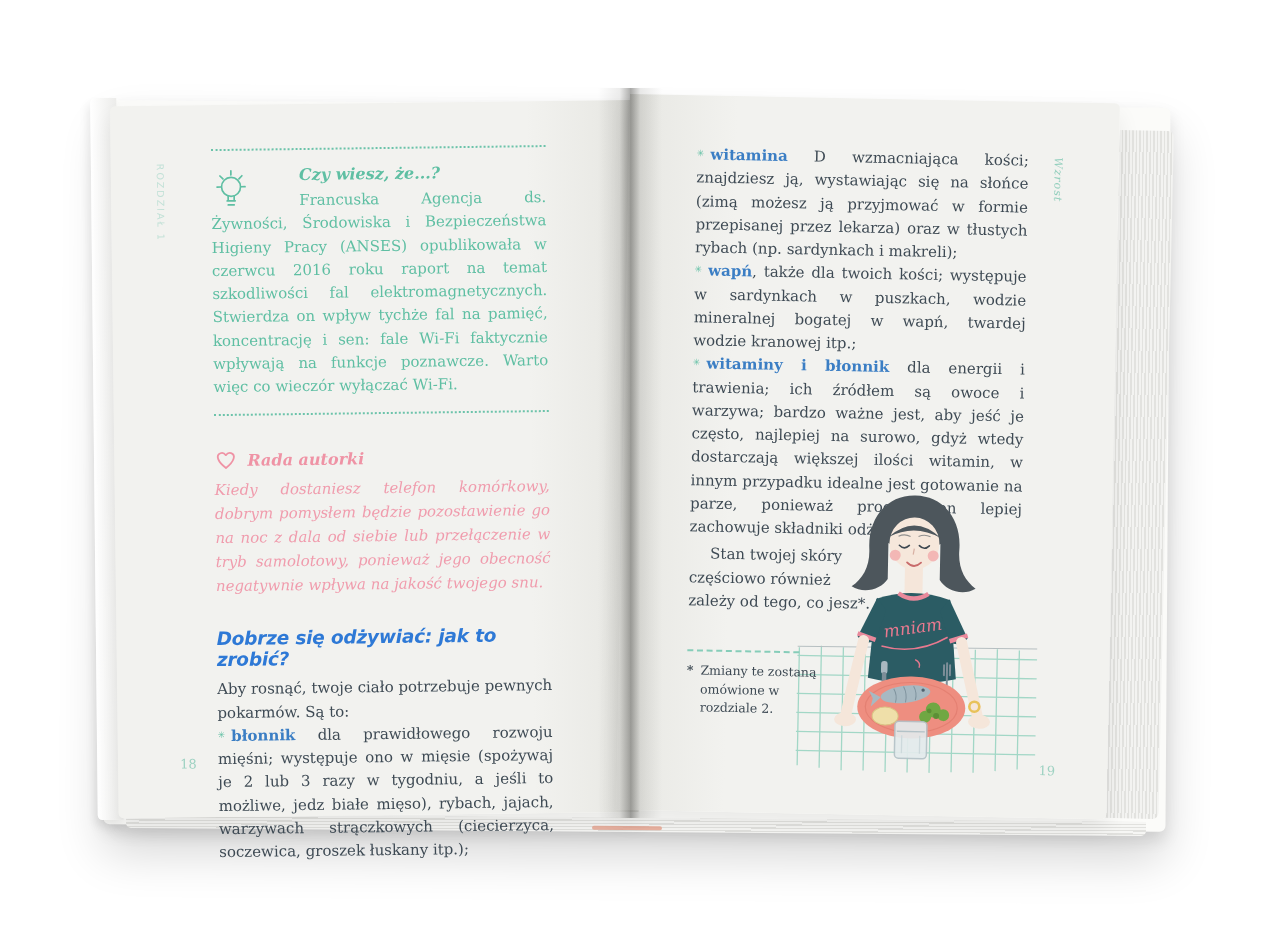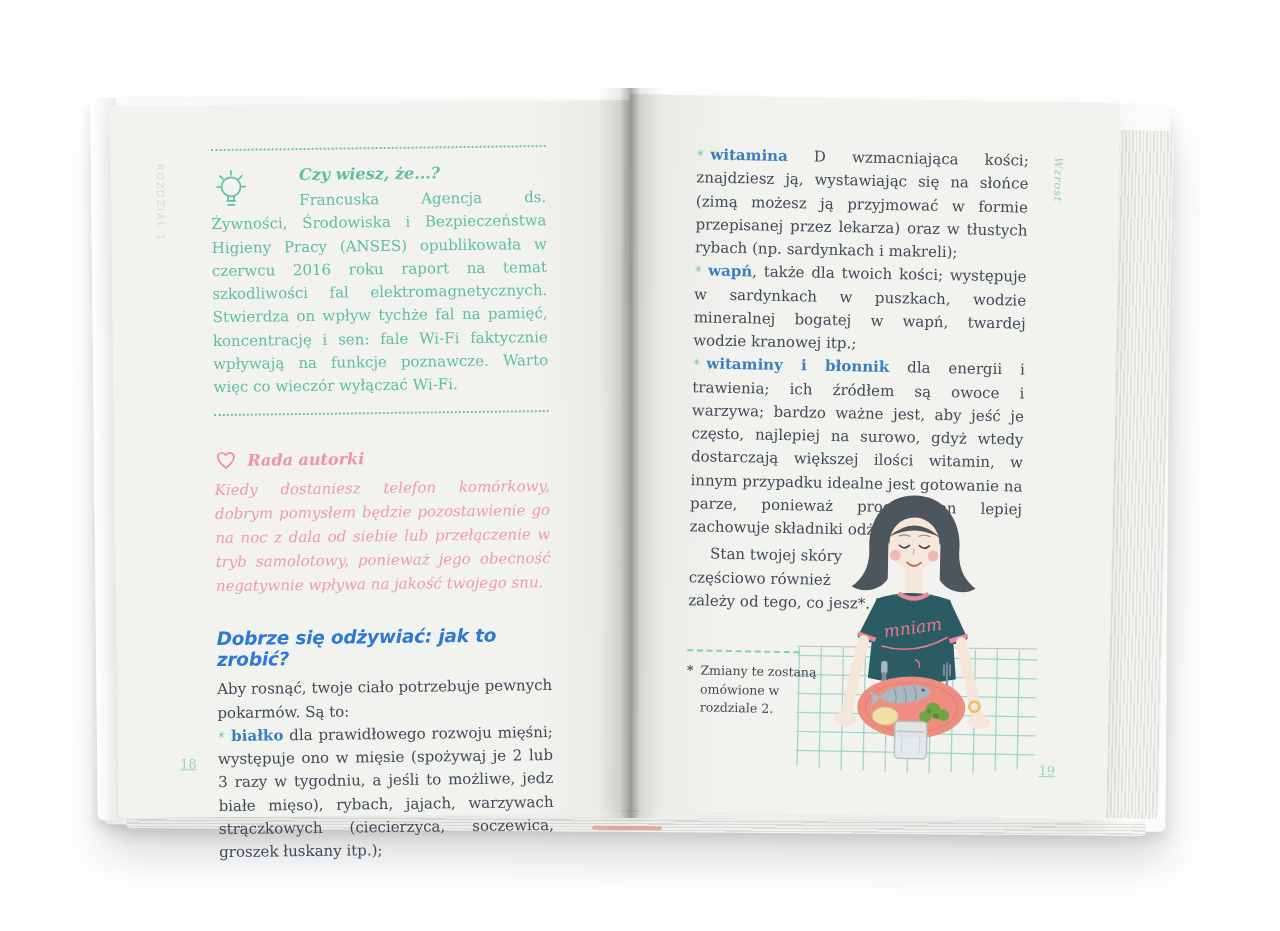--- a/index.html
+++ b/index.html
@@ -48,21 +48,21 @@
   .bullet-mark { color:#5fbfa3; font-size:9px; vertical-align:3px; margin-right:6px;
     font-family:"DejaVu Sans", sans-serif; }
 
   .edge-label { position:absolute; writing-mode:vertical-rl;
     font-family:"DejaVu Sans", sans-serif; }
   .edge-label.left-lbl { left:44px; top:58px; font-size:9.5px; letter-spacing:2px;
     color:#c2e1d7; text-transform:uppercase; }
   .edge-label.right-lbl { right:54px; top:55px; font-size:11px; font-style:italic;
     font-family:"DejaVu Serif", serif; color:#93cfbd; letter-spacing:1px; }
 
-  .pagenum { position:absolute; font-size:13px; color:#9ed2c2;text-decoration:underline; }
+  .pagenum { position:absolute; font-size:13px; color:#9ed2c2; }
   .pagenum.pn-left { left:62px; bottom:46px; }
   .pagenum.pn-right { right:52px; bottom:40px; }
 
   
   .know-box { position:relative; border-top:2px dotted #6cc3aa; border-bottom:2px dotted #6cc3aa;
     padding:13px 0 15px; }
   .bulb-icon { position:absolute; left:2px; top:16px; }
   .know-title { margin-left:88px; font-size:16px; font-weight:bold; font-style:italic;
     color:#5fbfa3; line-height:1.5; }
   .know-body { font-size:15px; line-height:1.55; color:#5fbfa3; text-indent:88px;
@@ -127,21 +127,21 @@
                        C11.5,5.2 13.7,2.1 16.8,3.2 C21.8,5 20,11.5 11.5,18 Z" fill="none" stroke="#ef93a5" stroke-width="1.8" stroke-linejoin="round"></path>
             </svg>
             <span>Rada autorki</span>
           </div>
           <div class="advice-body">Kiedy dostaniesz telefon komórkowy, dobrym pomysłem będzie pozostawienie go na noc z dala od siebie lub przełączenie w tryb samolotowy, ponieważ jego obecność negatywnie wpływa na jakość twojego snu.</div>
         </div>
 
         <div class="section">
           <div class="section-heading">Dobrze się odżywiać: jak to zrobić?</div>
           <p class="para">Aby rosnąć, twoje ciało potrzebuje pewnych pokarmów. Są to:</p>
-          <p class="para"><span class="bullet-mark">✳</span><span class="lead">białko</span><span> dla prawidłowego rozwoju mięśni; występuje ono w mięsie (spożywaj je 2 lub 3 razy w tygodniu, a jeśli to możliwe, jedz białe mięso), rybach, jajach, warzywach strączkowych (ciecierzyca, soczewica, groszek łuskany itp.);</span></p>
+          <p class="para"><span class="bullet-mark">✳</span><span class="lead">błonnik</span><span> dla prawidłowego rozwoju mięśni; występuje ono w mięsie (spożywaj je 2 lub 3 razy w tygodniu, a jeśli to możliwe, jedz białe mięso), rybach, jajach, warzywach strączkowych (ciecierzyca, soczewica, groszek łuskany itp.);</span></p>
         </div>
 
       </div>
       <div class="pagenum pn-left">18</div>
     </div>
 
     <div class="page right">
       <div class="edge-label right-lbl">Wzrost</div>
 
       <div class="content">

